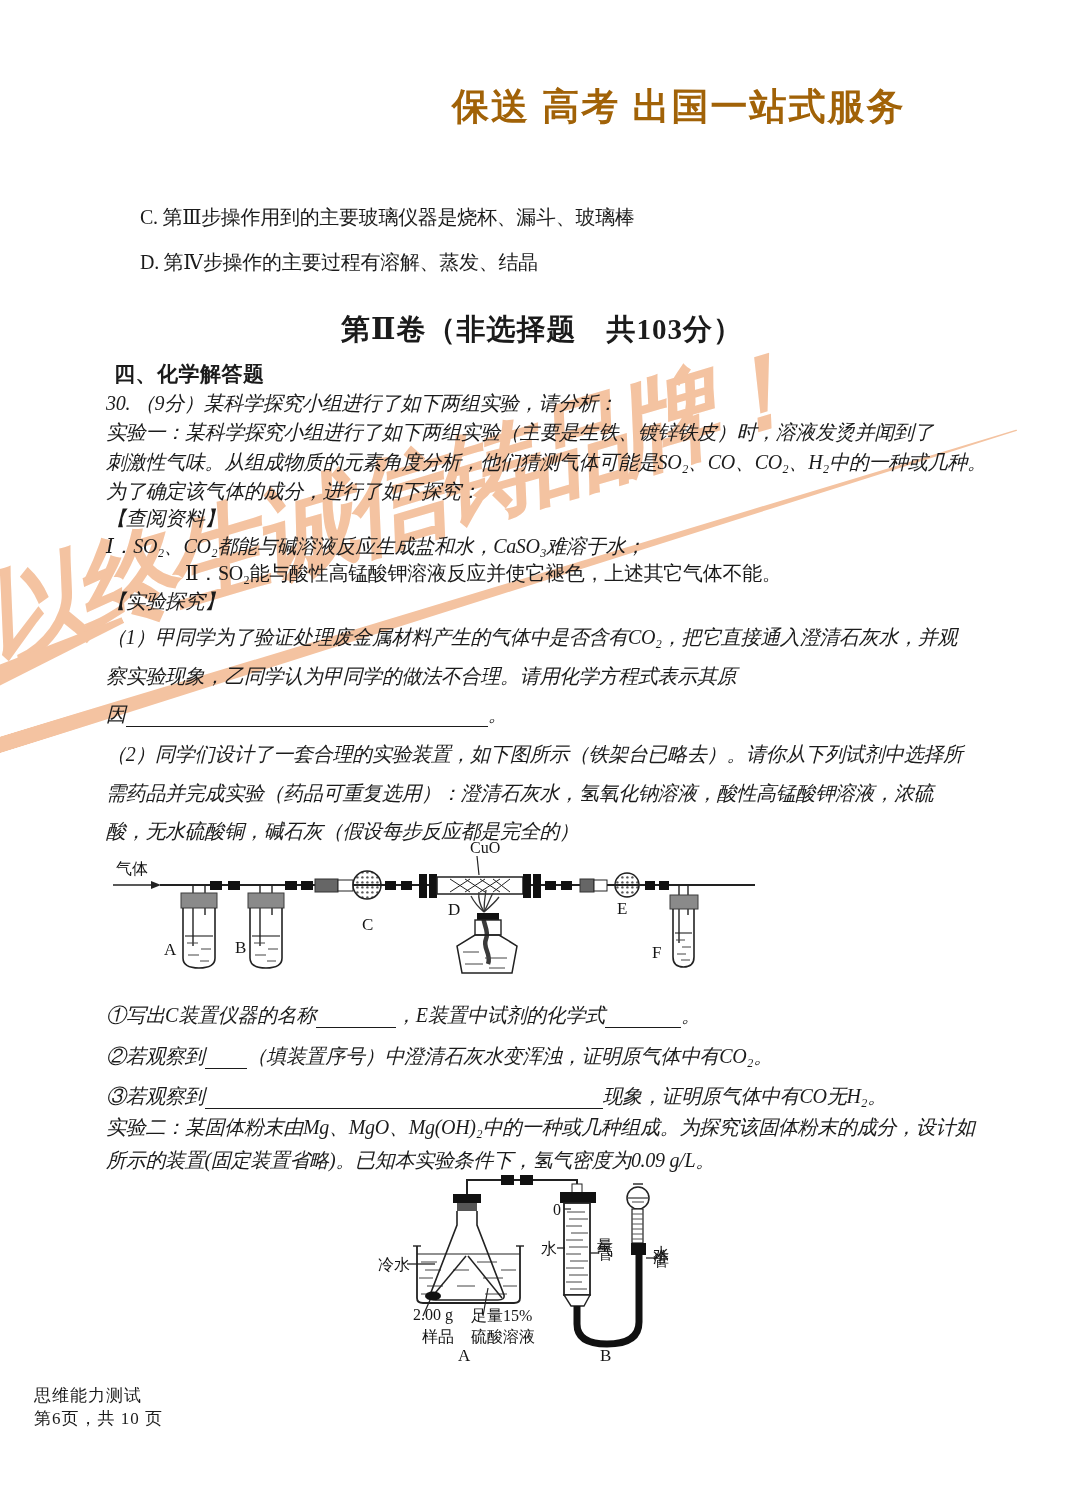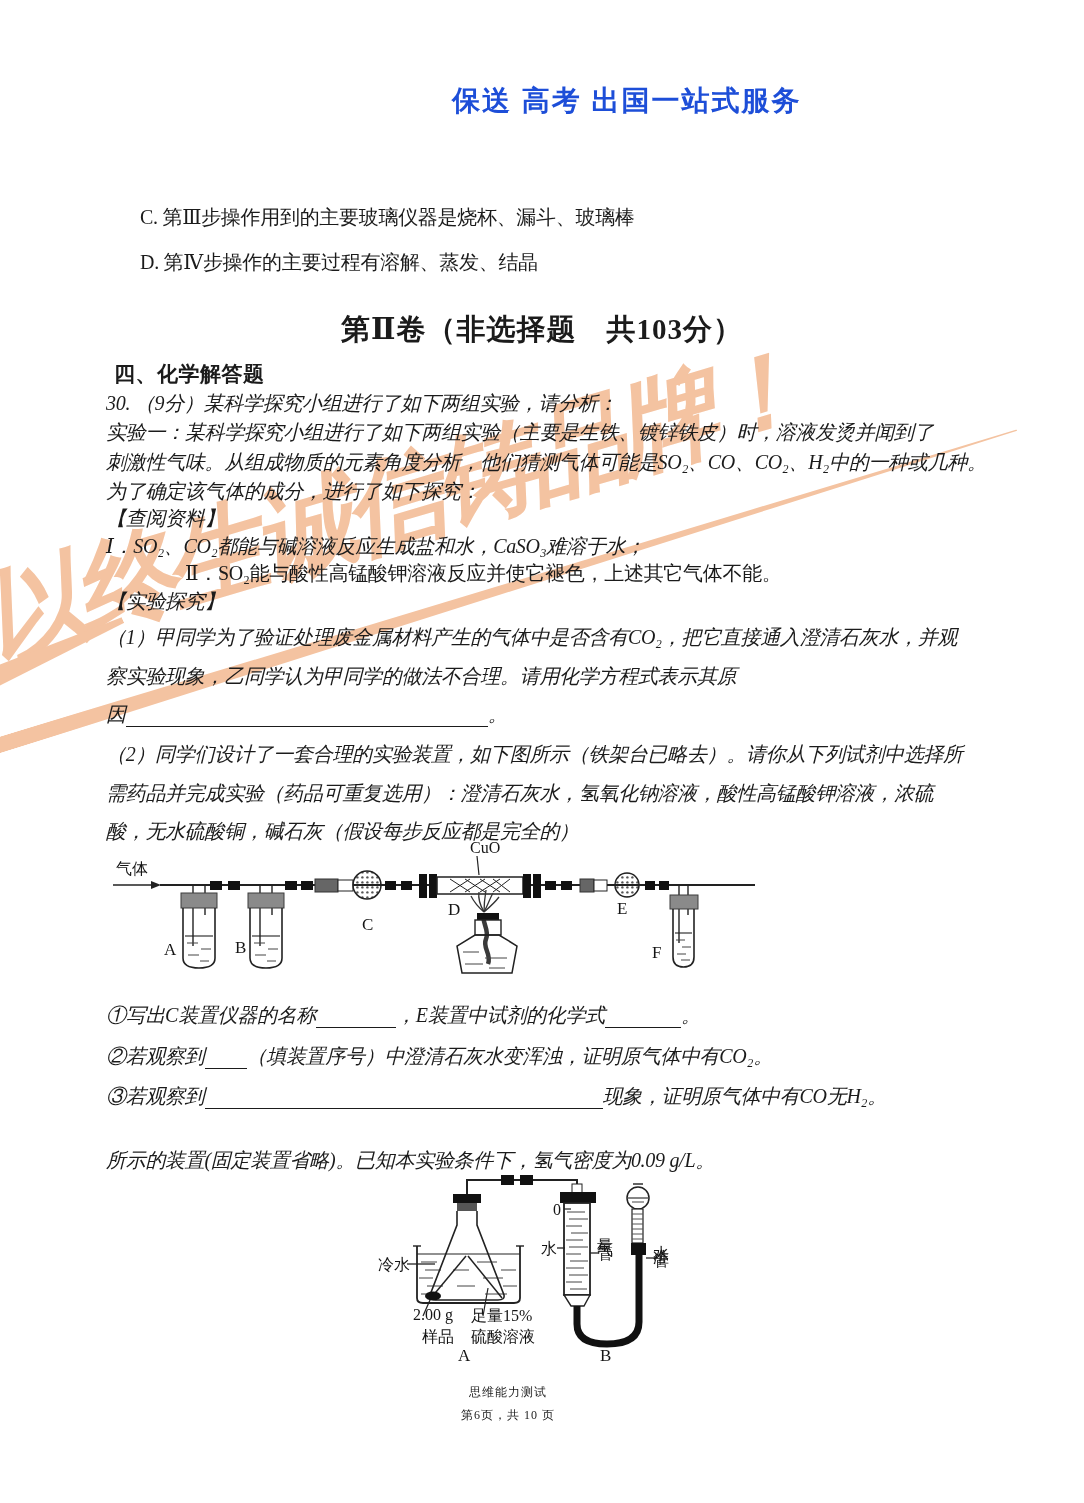--- a/index.html
+++ b/index.html
@@ -31,21 +31,21 @@
     width:150px; height:26px; background:#f4c3a1;
     transform:rotate(-24deg); transform-origin:0 50%;
     clip-path:polygon(0 10%, 100% 38%, 100% 62%, 0 90%);
     pointer-events:none;
   }
   
   .layer { position:absolute; inset:0; z-index:2; }
   .brand {
     position:absolute; left:452px; top:82px;
     font-family:"Liberation Sans","DejaVu Sans",sans-serif;
-    font-weight:800; font-size:28px; letter-spacing:2px; color:#1d4ed8;
+    font-weight:800; font-size:37px; letter-spacing:2px; color:#a16207;
     white-space:nowrap;
   }
   .line { position:absolute; font-size:20px; line-height:26px; letter-spacing:-0.3px; white-space:nowrap; color:#1b1b1b; }
   .opt { left:140px; }
   .vol-title {
     position:absolute; left:0; width:1084px; text-align:center;
     font-size:29px; font-weight:600; letter-spacing:1px;
   }
   .sec-head {
     position:absolute; left:114px;
@@ -56,21 +56,21 @@
   .blank { display:inline-block; border-bottom:1.6px solid #1b1b1b; height:1.05em; vertical-align:bottom; }
   
   .diag { position:absolute; z-index:2; }
   .lbl { position:absolute; z-index:3; font-size:16px; white-space:nowrap; color:#151515; }
   .lbl-letter { font-size:17px; }
   .vlbl {
     position:absolute; z-index:3; font-size:16px; color:#151515;
     writing-mode:vertical-lr; text-orientation:upright; letter-spacing:4px;
   }
   
-  .footer-line { position:absolute; left:0; width:1016px; text-align:center; font-size:12px; letter-spacing:1px; }
+  .footer-line { position:absolute; left:0; width:1016px; text-align:left; font-size:17px; letter-spacing:1px;padding-left:34px; }
 </style>
 </head>
 <body>
 
 <div class="page">
 
   <div class="wm-text">以终生诚信铸品牌！</div>
   <div class="wm-swoosh"></div>
   <div class="wm-tail"></div>
 
@@ -103,20 +103,21 @@
 
     <div class="line body-x" style="top:1043px">
       <span>②若观察到</span><span class="blank" style="width:42px"></span><span>（填装置序号）中澄清石灰水变浑浊，证明原气体中有CO₂。</span>
     </div>
     <div class="line body-x" style="top:1002px">
       <span>①写出C装置仪器的名称</span><span class="blank" style="width:80px"></span><span>，E装置中试剂的化学式</span><span class="blank" style="width:76px"></span><span>。</span>
     </div>
     <div class="line body-x" style="top:1083px">
       <span>③若观察到</span><span class="blank" style="width:398px"></span><span>现象，证明原气体中有CO无H₂。</span>
     </div>
+    <div class="line body-x" style="top:1114px">实验二：某固体粉末由Mg、MgO、Mg(OH)₂中的一种或几种组成。为探究该固体粉末的成分，设计如</div>
     <div class="line body-x" style="top:1147px">所示的装置(固定装置省略)。已知本实验条件下，氢气密度为0.09 g/L。</div>
 
     <div class="footer-line" style="top:1384px">思维能力测试</div>
     <div class="footer-line" style="top:1407px">第6页，共 10 页</div>
   </div>
 
   <svg class="diag" style="left:105px;top:840px" width="660" height="155" viewBox="0 0 660 155">
     <defs>
       <pattern id="dots" width="5" height="5" patternUnits="userSpaceOnUse">
         <circle cx="2.4" cy="2.4" r="1.2" fill="#555"></circle>

